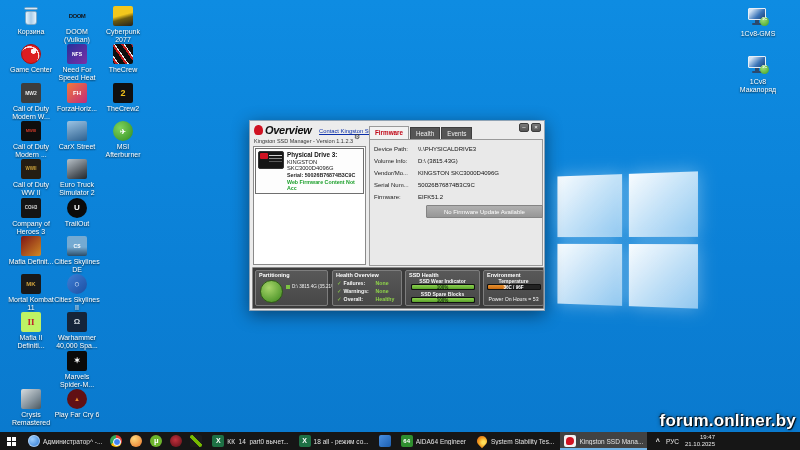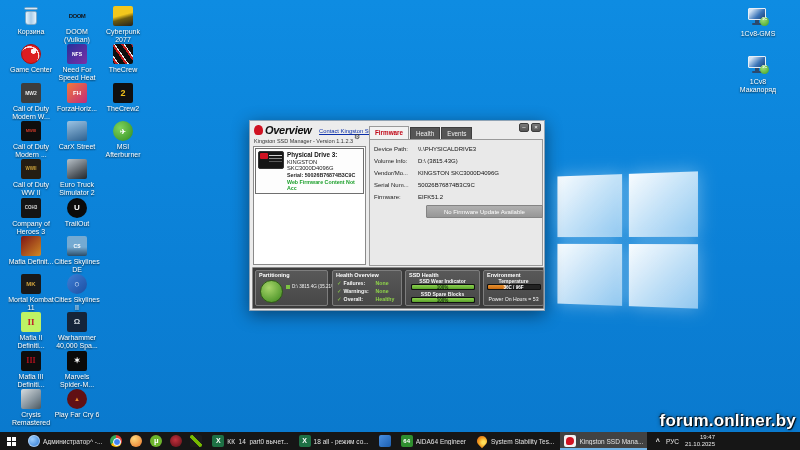--- a/index.html
+++ b/index.html
@@ -236,26 +236,20 @@
         <span style="font-size: 9px; color: rgb(192, 26, 42); font-family: &quot;Liberation Serif&quot;, serif;">II</span>
       </span>
       <div class="desk-label">Mafia II Definiti...</div>
     </div>
     <div class="desk-icon" style="left: 54px; top: 312px;">
       <span class="tile" style="background: rgb(21, 37, 58);">
         <span style="font-size: 8px; color: rgb(213, 221, 228);">Ω</span>
       </span>
       <div class="desk-label">Warhammer 40,000 Spa...</div>
     </div>
-    <div class="desk-icon" style="left: 8px; top: 351px;">
-      <span class="tile" style="background: rgb(13, 13, 13);">
-        <span style="font-size: 8px; color: rgb(179, 17, 30); font-family: &quot;Liberation Serif&quot;, serif;">III</span>
-      </span>
-      <div class="desk-label">Mafia III Definiti...</div>
-    </div>
     <div class="desk-icon" style="left: 54px; top: 351px;">
       <span class="tile" style="background: rgb(10, 10, 10);">
         <span style="font-size: 8px; color: rgb(255, 255, 255);">✶</span>
       </span>
       <div class="desk-label">Marvels Spider-M...</div>
     </div>
     <div class="desk-icon" style="left: 8px; top: 389px;">
       <span class="tile" style="background: linear-gradient(140deg, rgb(216, 221, 224), rgb(130, 144, 154) 60%, rgb(76, 88, 95));"></span>
       <div class="desk-label">Crysis Remastered</div>
     </div>

